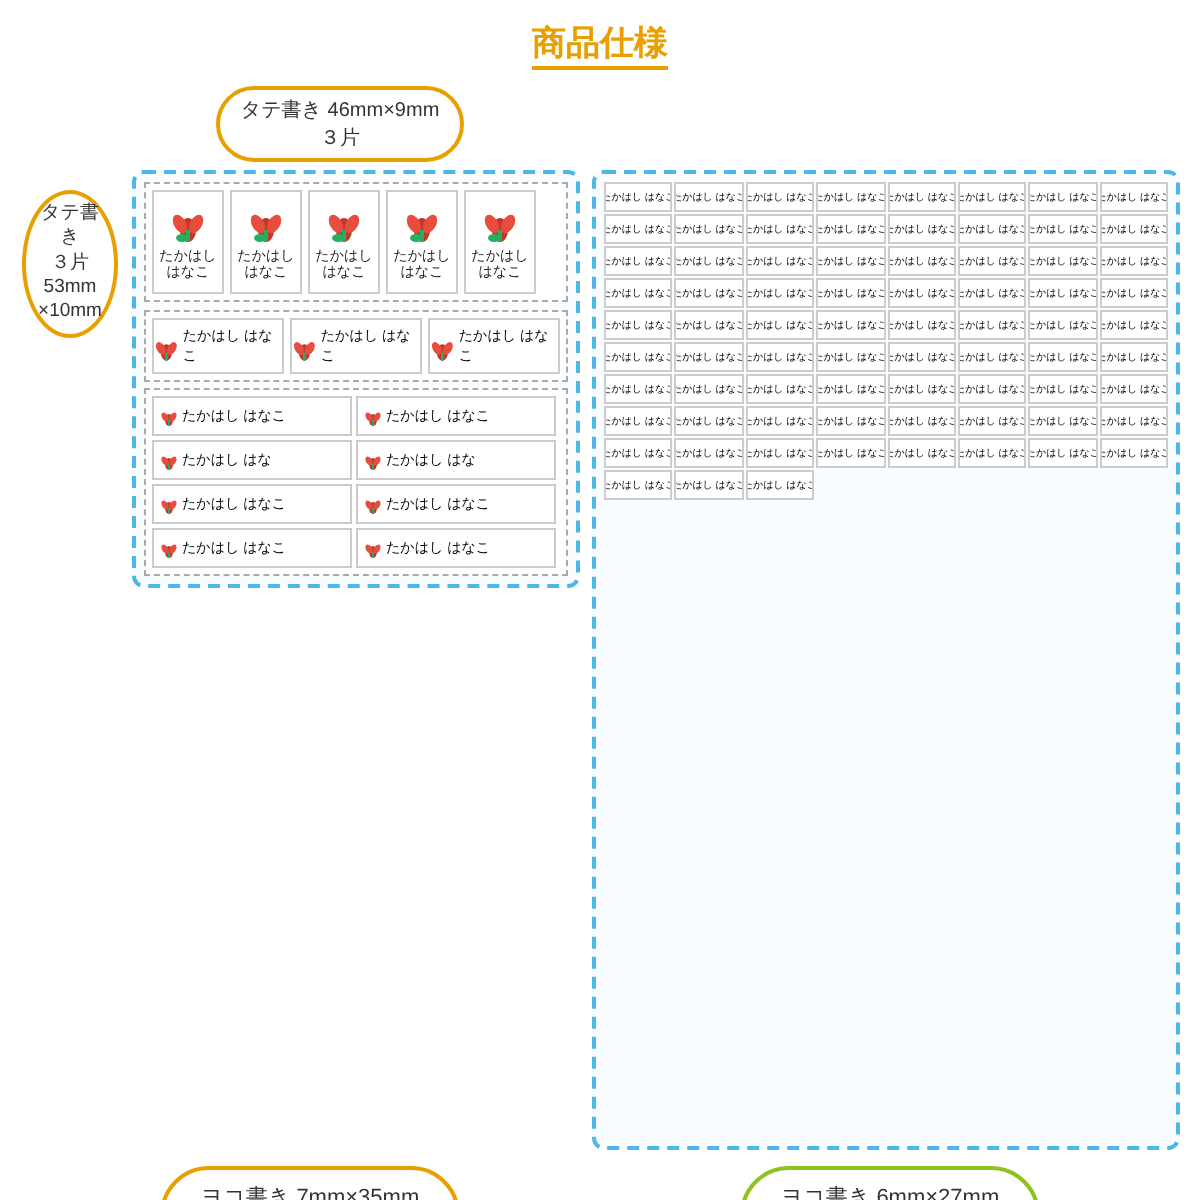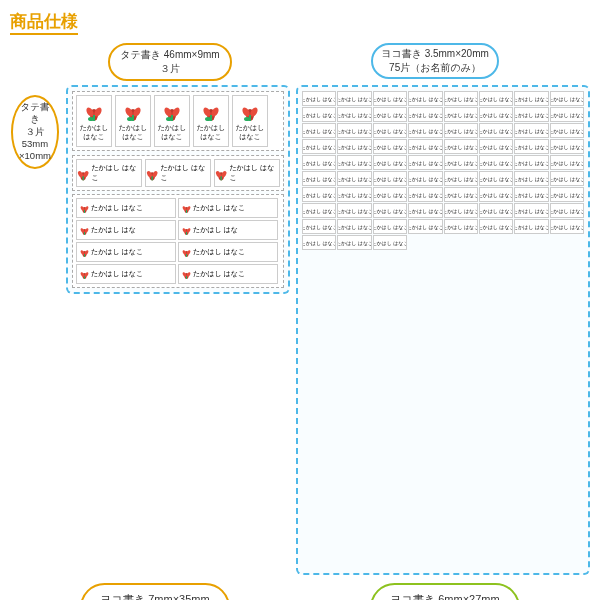--- a/index.html
+++ b/index.html
@@ -16,21 +16,21 @@
     .page {
       width: 600px;
       height: 600px;
       position: relative;
       padding: 10px;
     }
 
     
     .header {
       display: flex;
-      justify-content: flex-start;
+      justify-content: center;
       align-items: center;
       margin-bottom: 8px;
     }
     .header-title {
       font-size: 17px;
       font-weight: bold;
       color: #e8a000;
       border-bottom: 2px solid #e8a000;
     }
     .header-subtitle {
@@ -233,23 +233,20 @@
 <div class="page">
 
   <div class="header">
     <span class="header-title">商品仕様</span>
   </div>
 
   <div style="display:flex; margin-bottom:4px; padding-left:50px;">
     <div style="flex:0 0 220px; text-align:center;">
       <div class="top-label-bubble">タテ書き 46mm×9mm<br>３片</div>
     </div>
-    <div style="flex:1; text-align:center;">
-      <div class="right-top-bubble">ヨコ書き 3.5mm×20mm<br>75片（お名前のみ）</div>
-    </div>
   </div>
 
   <div class="main-area">
 
     <div class="left-labels">
       <div class="label-bubble-top">
         タテ書き<br>３片<br>53mm<br>×10mm
       </div>
     </div>
 

